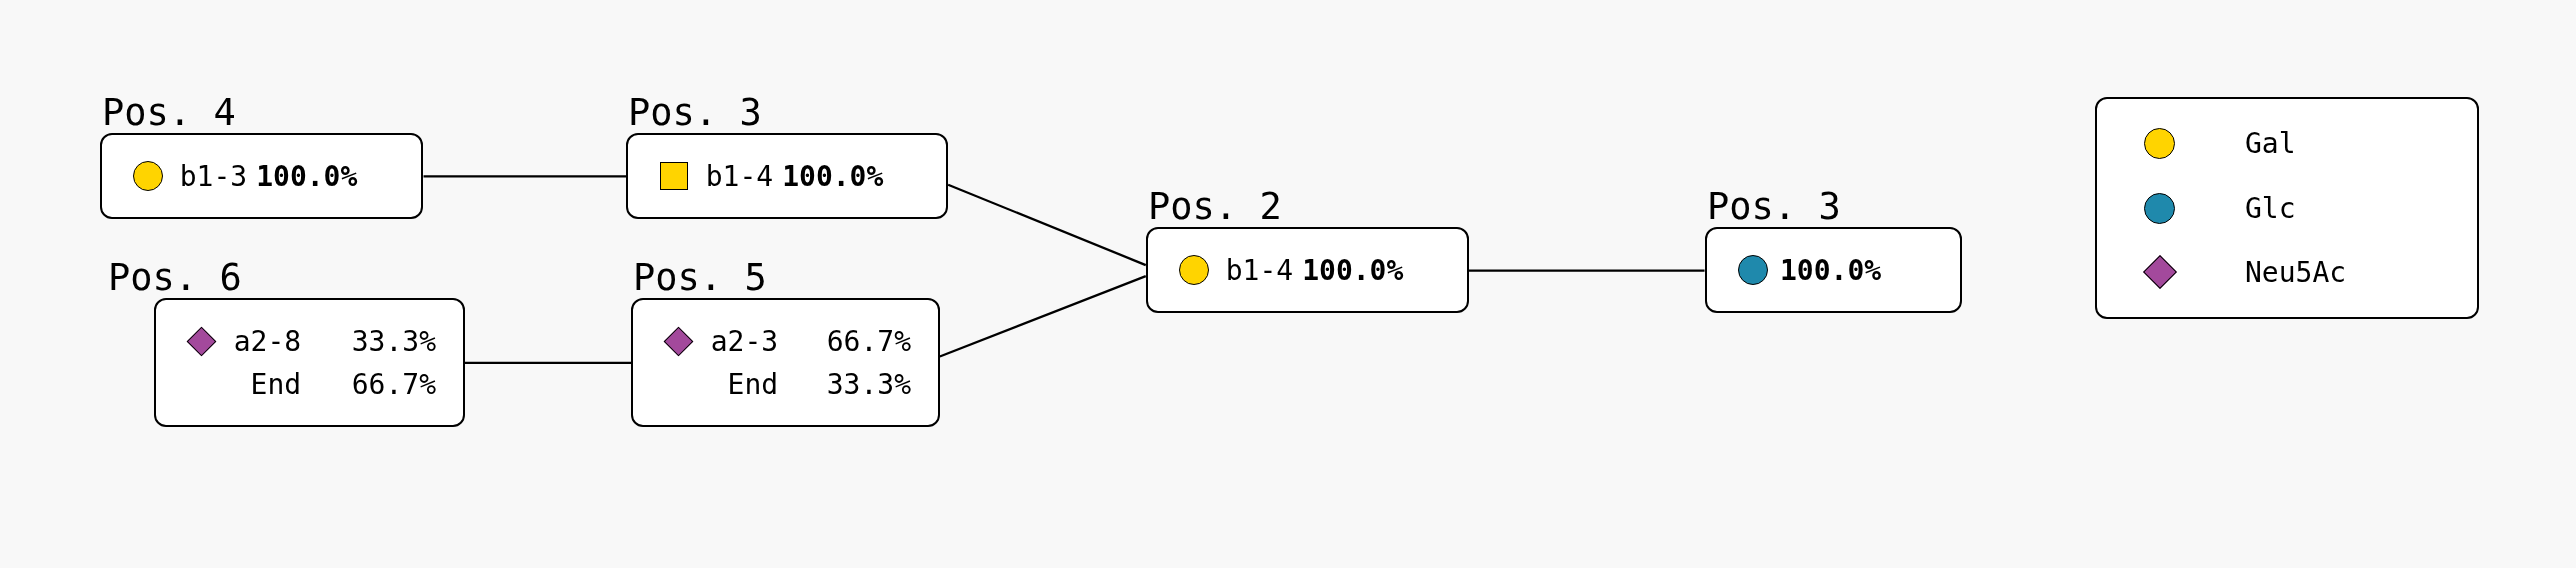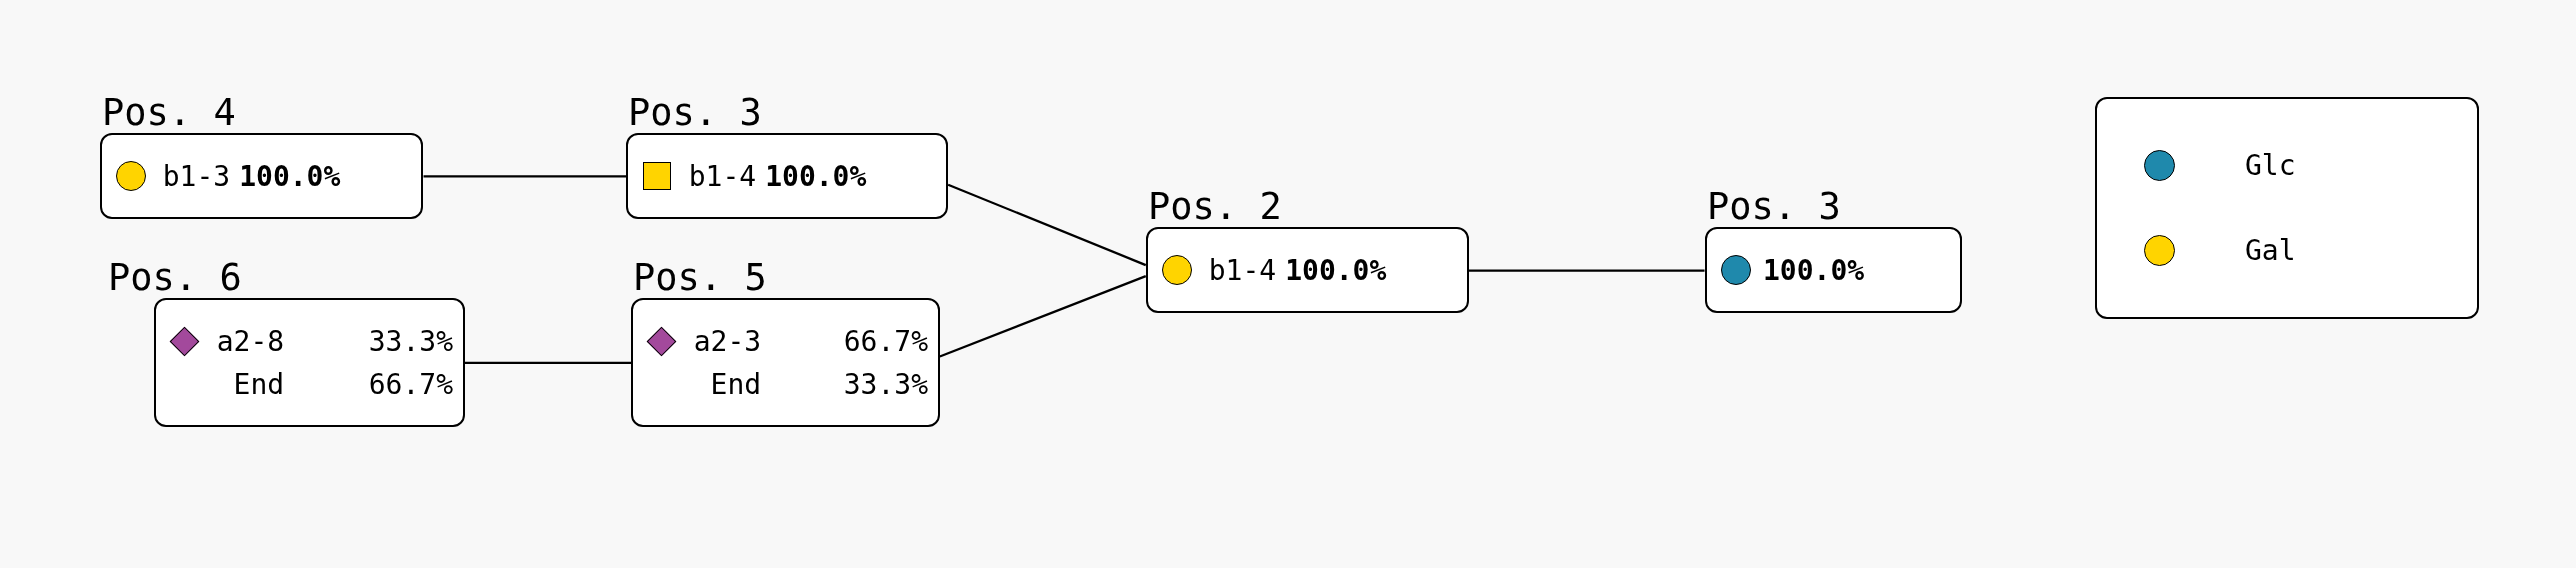--- a/index.html
+++ b/index.html
@@ -9,21 +9,21 @@
   }
   .edges{position:absolute;left:0;top:0;width:2576px;height:568px;}
   .edges line{stroke:var(--c-edge,#000);stroke-width:2.5;}
   .node-label{
     position:absolute;font-size:37px;line-height:33px;white-space:pre;
   }
   .node-box{
     position:absolute;background:var(--c-node_fill,#fff);
     border:2.3px solid #000;border-radius:12px;box-sizing:border-box;
     display:flex;flex-direction:column;justify-content:center;
-    padding:0 10px;
+    padding:0 27px;
   }
   .row{display:flex;align-items:center;height:43px;font-size:28px;}
   .icon-slot{width:37px;display:flex;justify-content:center;align-items:center;flex:0 0 37px;}
   .linkage{width:72px;margin-left:9.2px;text-align:right;white-space:pre;}
   .pct{margin-left:auto;text-align:right;white-space:pre;}
   .pct.bold{font-weight:bold;margin-left:9px;}
   .shape{box-sizing:border-box;border:1.8px solid #000;display:block;}
   .shape-circle{width:30px;height:30px;border-radius:50%;}
   .shape-square{width:28px;height:28px;}
   .shape-diamond{width:21px;height:21px;transform:rotate(45deg);}
@@ -128,26 +128,32 @@
     <div class="row">
       <span class="icon-slot"></span>
       <span class="linkage">End</span>
       <span class="pct">33.3%</span>
     </div>
   </div>
 
   <div class="legend">
     <div class="legend-row">
       <span class="icon-slot">
+          <span class="shape shape-circle lg fill-gal"></span>
+        </span>
+      <span class="legend-label">Gal</span>
+    </div>
+    <div class="legend-row">
+      <span class="icon-slot">
           <span class="shape shape-circle lg fill-glc"></span>
         </span>
       <span class="legend-label">Glc</span>
     </div>
     <div class="legend-row">
       <span class="icon-slot">
-          <span class="shape shape-circle lg fill-gal"></span>
+          <span class="shape shape-diamond lg fill-neu5ac"></span>
         </span>
-      <span class="legend-label">Gal</span>
+      <span class="legend-label">Neu5Ac</span>
     </div>
   </div>
 
 </div>
 
 
 </body></html>

